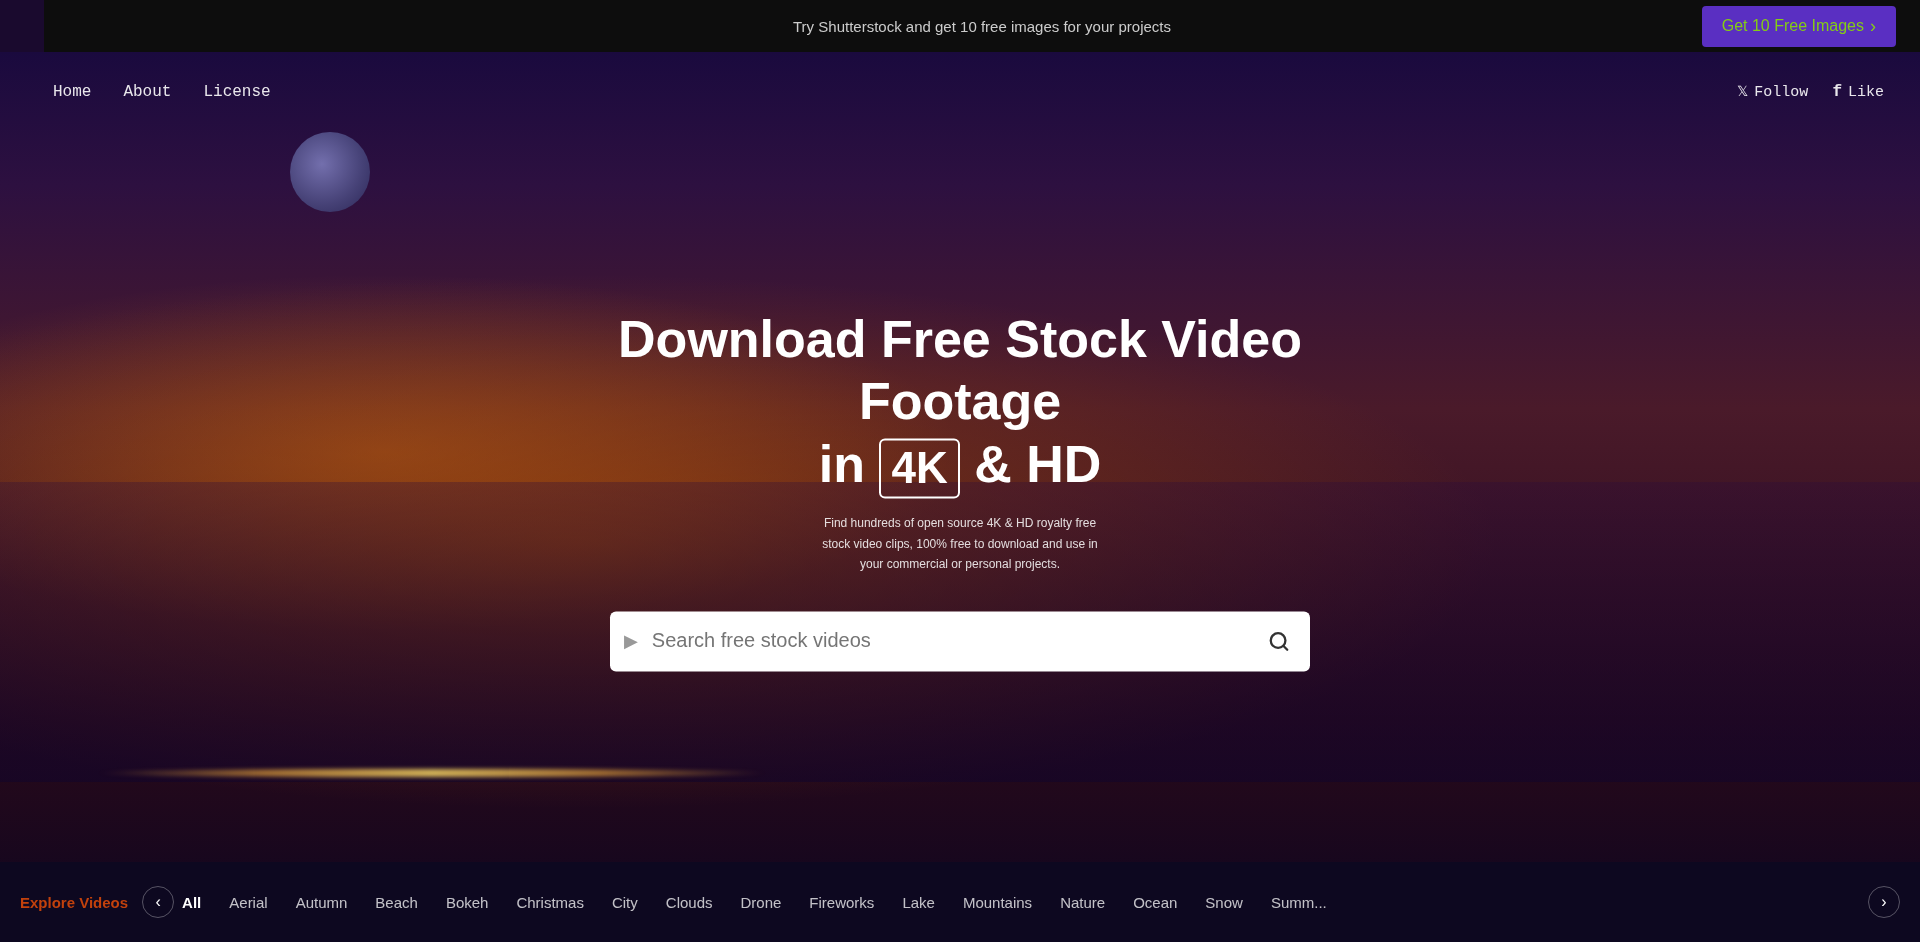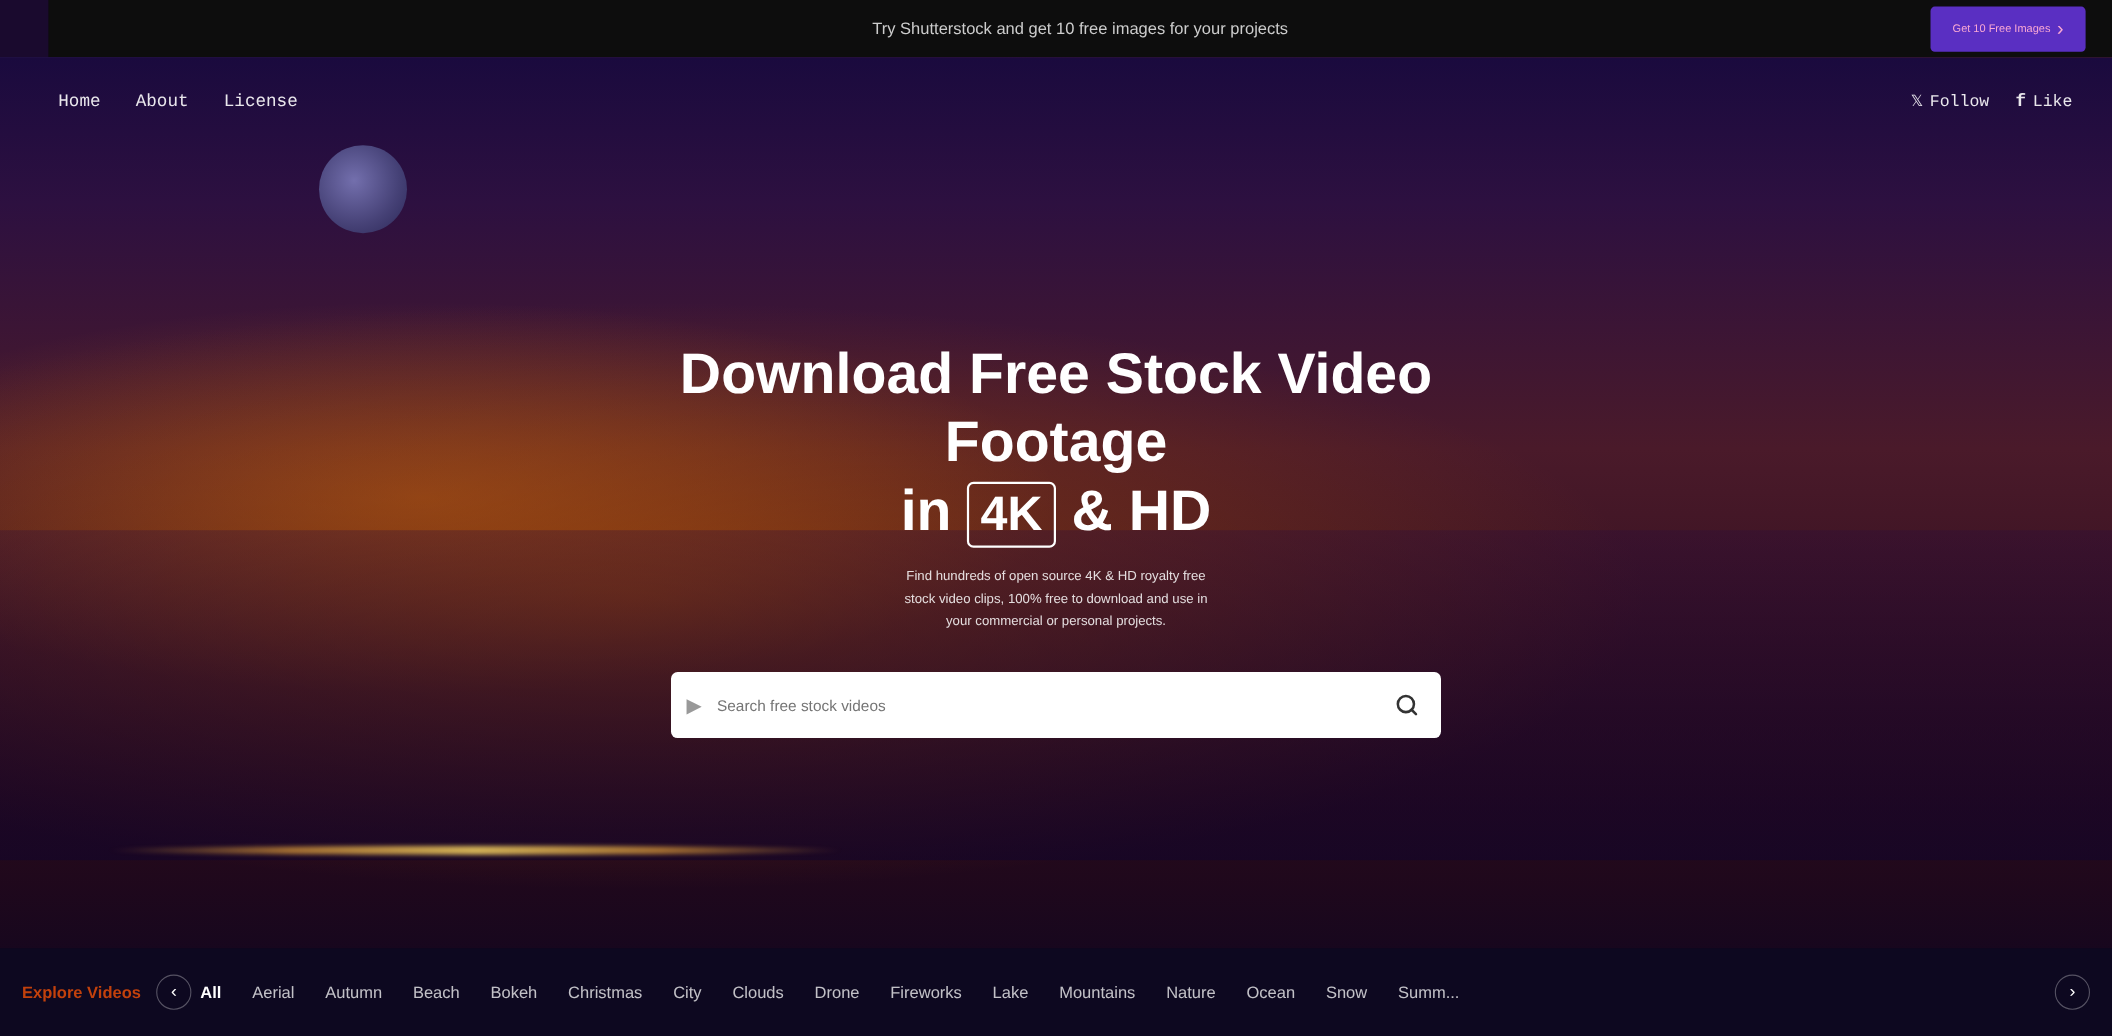--- a/index.html
+++ b/index.html
@@ -17,25 +17,25 @@
       margin-left: 44px;
     }
     .top-banner-text {
       font-size: 15px;
       color: #ccc;
     }
     .top-banner-btn {
       position: absolute;
       right: 24px;
       background: #5a2fc2;
-      color: #f9a8d4;
+      color: #84cc16;
       border: none;
       padding: 10px 20px;
       border-radius: 4px;
-      font-size: 10px;
+      font-size: 16px;
       cursor: pointer;
       display: flex;
       align-items: center;
       gap: 6px;
     }
     .top-banner-btn::after { content: '›'; font-size: 18px; }
 
     
     .hero {
       position: relative;
@@ -192,21 +192,21 @@
       padding: 0 14px;
       color: #999;
       font-size: 18px;
       display: flex;
       align-items: center;
     }
     .search-input {
       flex: 1;
       border: none;
       outline: none;
-      font-size: 14px;
+      font-size: 20px;
       color: #0f766e;
       background: transparent;
     }
     .search-btn {
       background: transparent;
       border: none;
       padding: 0 20px;
       cursor: pointer;
       font-size: 22px;
       color: #333;

